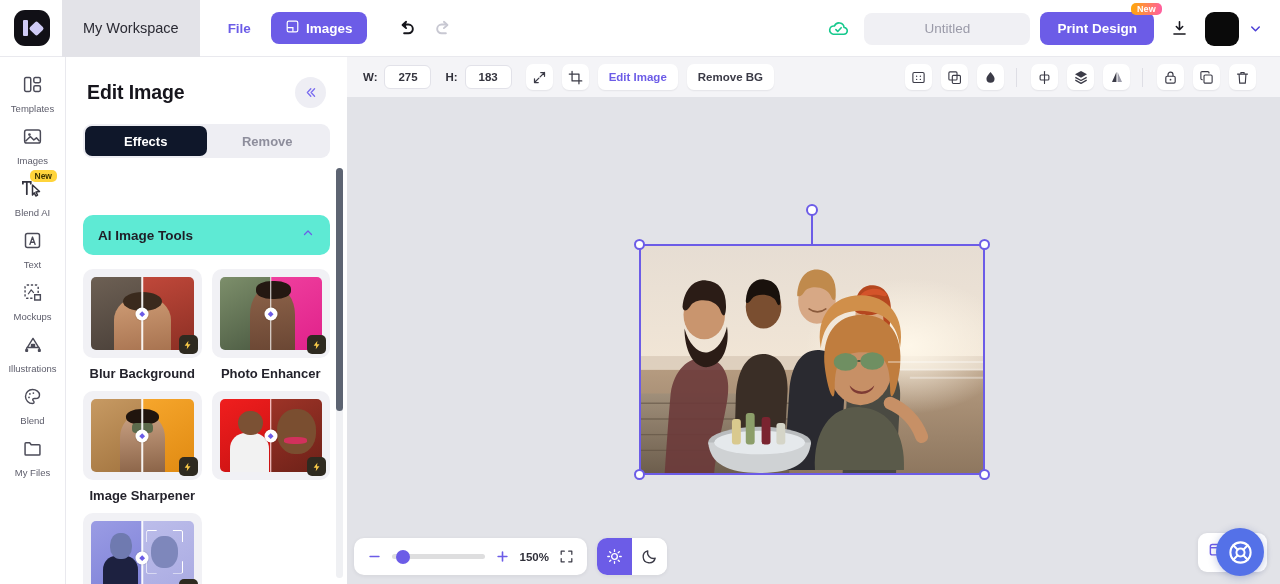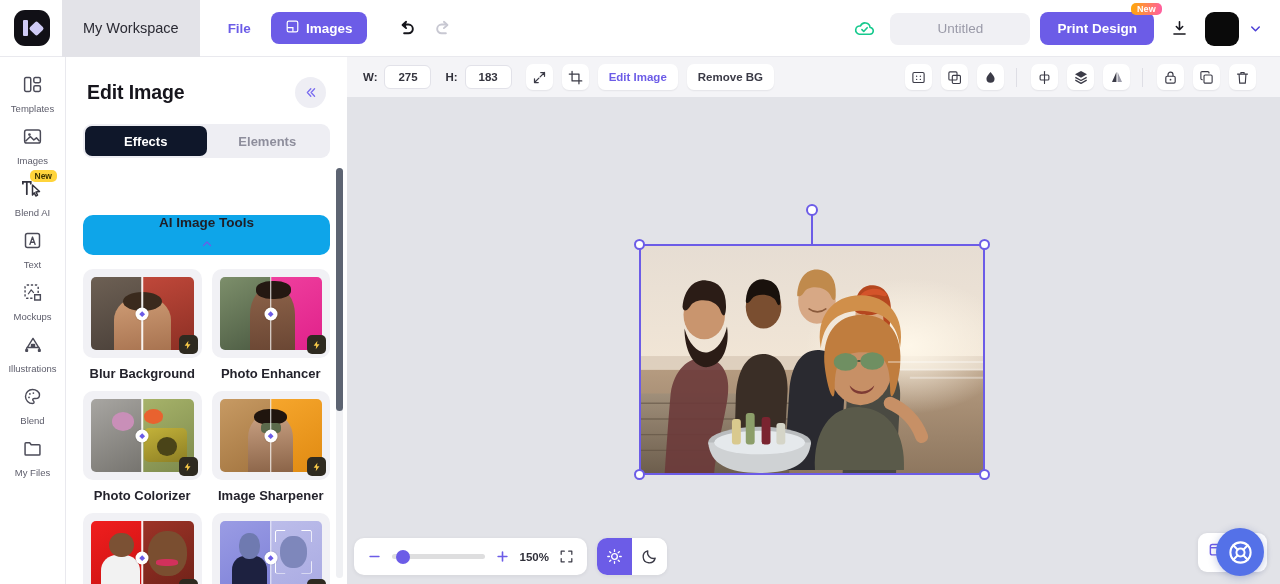--- a/index.html
+++ b/index.html
@@ -43,21 +43,21 @@
   }
   .undo-redo { display: flex; align-items: center; gap: 14px; margin-left: 28px; flex: none; }
   .ur-btn { background: none; border: none; cursor: pointer; display: flex; padding: 2px; }
 
   .topbar-right {
     position: absolute; right: 0; top: 0; height: 57px;
     display: flex; align-items: center; gap: 0;
   }
   .cloud-ico { margin-right: 14px; display: flex; }
   .title-input {
-    width: 140px; height: 32px; border-radius: 8px; border: none;
+    width: 166px; height: 32px; border-radius: 8px; border: none;
     background: #f0f0f4; text-align: center; font-size: 13.5px;
     color: #8b8b98; font-family: "Liberation Sans", sans-serif; outline: none;
   }
   .title-input::placeholder { color: #9a9aa8; }
   .upgrade-btn {
     margin-left: 12px; height: 33px; padding: 0 24px; border-radius: 8px;
     background: #fdb913; color: #fff; font-size: 13.5px; font-weight: 700;
     border: none; cursor: pointer;
     background-image: linear-gradient(180deg,#ffc328,#fbab06);
   }
@@ -117,22 +117,22 @@
     font-family: "Liberation Sans", sans-serif;
   }
   .seg-btn.active { background: #0f172a; color: #fff; }
 
   .panel-scroll {
     position: absolute; top: 158px; left: 0; width: 281px; height: 426px;
     overflow: hidden; padding: 0 17px;
   }
   .accordion {
     display: flex; align-items: center; justify-content: space-between;
-    background: #0ea5e9; border-radius: 10px; height: 40px; padding: 0 15px;
-    cursor: pointer; margin-bottom: 14px; flex-direction: column;
+    background: #5eead4; border-radius: 10px; height: 40px; padding: 0 15px;
+    cursor: pointer; margin-bottom: 14px;
   }
   .accordion-label { font-size: 13.5px; font-weight: 700; color: #1f1e27; }
   .tools-grid { display: grid; grid-template-columns: 1fr 1fr; gap: 10px 10px; }
   .tool-card { cursor: pointer; }
   .tool-thumb-wrap {
     background: #f1f1f5; border-radius: 10px; padding: 8px; position: relative;
   }
   .tool-thumb {
     width: 100%; height: 73px; border-radius: 5px; position: relative; overflow: hidden;
     display: flex;
@@ -423,21 +423,21 @@
       <span class="panel-title">Edit Image</span>
       <button class="collapse-btn">
         <svg width="15" height="15" viewBox="0 0 24 24" fill="none">
           <path d="m12.5 6-5.5 6 5.5 6M18.5 6 13 12l5.5 6" stroke="#7b6ef0" stroke-width="2.2" stroke-linecap="round" stroke-linejoin="round"></path>
         </svg>
       </button>
     </div>
 
     <div class="seg">
       <button class="seg-btn active">Effects</button>
-      <button class="seg-btn">Elements</button>
+      <button class="seg-btn">Remove</button>
     </div>
 
     <div class="panel-scroll">
       <div class="accordion">
         <span class="accordion-label">AI Image Tools</span>
         <span>
           <svg width="14" height="14" viewBox="0 0 24 24" fill="none">
             <path d="m6 14.5 6-6 6 6" stroke="#6c5ce7" stroke-width="2.2" stroke-linecap="round" stroke-linejoin="round"></path>
           </svg>
         </span>
@@ -476,40 +476,20 @@
             </div>
             <div class="bolt-badge">
               <svg width="10" height="10" viewBox="0 0 24 24">
                   <path d="M13 2 4 14h6l-1 8 9-12h-6l1-8Z" fill="#f7c948"></path>
                 </svg>
             </div>
           </div>
           <div class="tool-name">Photo Enhancer</div>
         </div>
 
-        <div class="tool-card">
-          <div class="tool-thumb-wrap">
-            <div class="tool-thumb">
-              <div class="half" style="background:linear-gradient(150deg,#a8a6a2,#76746f)"></div>
-              <div class="half" style="background:linear-gradient(150deg,#a7b36a,#7d8a4c)"></div>
-              <div style="position:absolute;left:52%;top:40%;width:42%;height:46%;border-radius:5px;background:linear-gradient(160deg,#c3b23a,#8d7f24)"></div>
-              <div style="position:absolute;left:64%;top:52%;width:20%;height:26%;border-radius:50%;background:#4a4418"></div>
-              <div style="position:absolute;left:20%;top:18%;width:22%;height:26%;border-radius:50%;background:#c98fb8"></div>
-              <div style="position:absolute;left:52%;top:14%;width:18%;height:20%;border-radius:50%;background:#e8622f"></div>
-              <div class="split-line"></div>
-              <div class="split-knob">◆</div>
-            </div>
-            <div class="bolt-badge">
-              <svg width="10" height="10" viewBox="0 0 24 24">
-                  <path d="M13 2 4 14h6l-1 8 9-12h-6l1-8Z" fill="#f7c948"></path>
-                </svg>
-            </div>
-          </div>
-          <div class="tool-name">Photo Colorizer</div>
-        </div>
 
         <div class="tool-card">
           <div class="tool-thumb-wrap">
             <div class="tool-thumb">
               <div class="half" style="background:linear-gradient(150deg,#c79a63,#a2743f)"></div>
               <div class="half" style="background:linear-gradient(150deg,#f6a62c,#e08a12)"></div>
               <div style="position:absolute;left:28%;top:22%;width:44%;height:78%;border-radius:40% 40% 0 0;background:linear-gradient(175deg,#c9a183,#8b6448)"></div>
               <div style="position:absolute;left:34%;top:14%;width:32%;height:22%;border-radius:46%;background:#20150e"></div>
               <div style="position:absolute;left:40%;top:33%;width:20%;height:14%;border-radius:4px;background:#5c6b4c"></div>
               <div class="split-line"></div>

